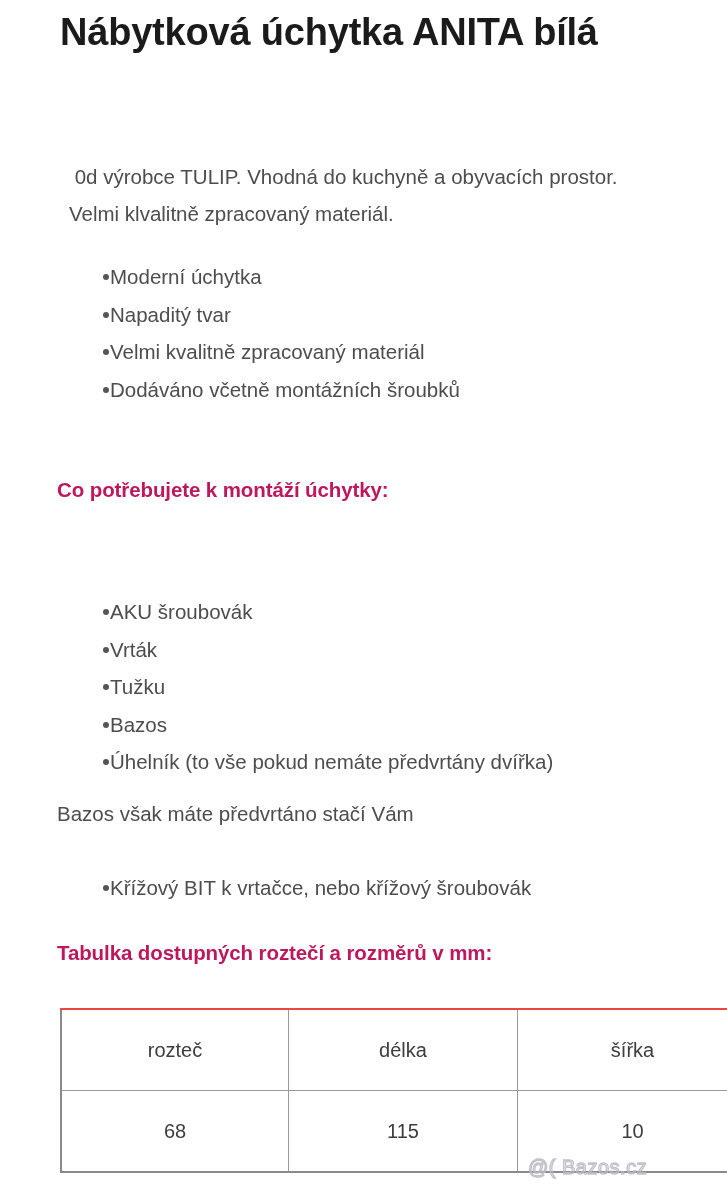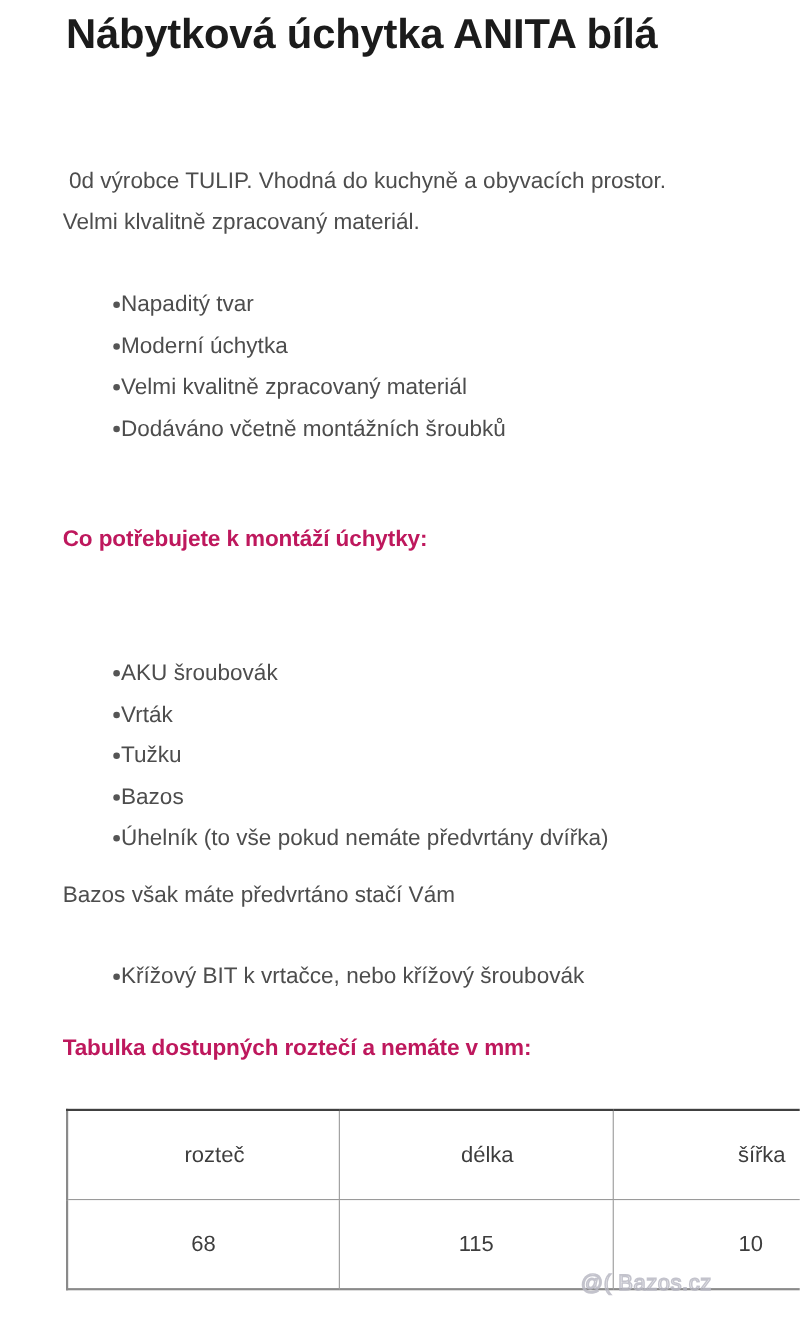--- a/index.html
+++ b/index.html
@@ -37,21 +37,21 @@
     color: #1b1b1b;
     letter-spacing: -0.2px;
   }
 
   
   .intro {
     position: absolute;
     left: 57px;
     top: 146px;
     width: 600px;
-    margin: 0;
+    margin: 12px;
     font-size: 20.5px;
     line-height: 37px;
     font-weight: 400;
     color: #4d4d4d;
     white-space: pre-wrap;
   }
 
   
   .bullets {
     position: absolute;
@@ -136,21 +136,21 @@
     background: #ffffff;
   }
   table.dim-table td {
     border: 1px solid #9a9a9a;
     text-align: center;
     vertical-align: middle;
     height: 80px;
     padding: 0;
     font-weight: 400;
   }
-  table.dim-table tr:first-child td { border-top: 2px solid #404040; padding-left: 20px; }
+  table.dim-table tr:first-child td { border-top: 2px solid #ef4444; }
   table.dim-table tr:last-child td  { border-bottom: 2px solid #8a8a8a; }
   table.dim-table td:first-child    { border-left: 2px solid #8a8a8a; }
   .col-a { width: 226px; }
   .col-b { width: 228px; }
   .col-c { width: 229px; }
 
   
   .watermark {
     position: absolute;
     left: 528px;
@@ -169,43 +169,43 @@
 </head>
 <body>
 
 <div class="page">
 
   <h1 class="product-title">Nábytková úchytka ANITA bílá</h1>
 
   <p class="intro"> 0d výrobce TULIP. Vhodná do kuchyně a obyvacích prostor. Velmi klvalitně zpracovaný materiál.</p>
 
   <ul class="bullets" id="list-features">
+      <li>Moderní úchytka</li>
       <li>Napaditý tvar</li>
-      <li>Moderní úchytka</li>
       <li>Velmi kvalitně zpracovaný materiál</li>
       <li>Dodáváno včetně montážních šroubků</li>
     </ul>
 
   <p class="section-heading" id="heading-tools">Co potřebujete k montáží úchytky:</p>
 
   <ul class="bullets" id="list-tools">
       <li>AKU šroubovák</li>
       <li>Vrták</li>
       <li>Tužku</li>
       <li>Bazos</li>
       <li>Úhelník (to vše pokud nemáte předvrtány dvířka)</li>
     </ul>
 
   <p class="para" id="para-predvrtano">Bazos však máte předvrtáno stačí Vám</p>
 
   <ul class="bullets" id="list-alt">
       <li>Křížový BIT k vrtačce, nebo křížový šroubovák</li>
     </ul>
 
-  <p class="section-heading" id="heading-table">Tabulka dostupných roztečí a nemáte v mm:</p>
+  <p class="section-heading" id="heading-table">Tabulka dostupných roztečí a rozměrů v mm:</p>
 
   <div class="dim-table-wrap">
     <table class="dim-table">
       <tbody id="dim-table-body">
           <tr>
             <td class="col-a">rozteč</td>
             <td class="col-b">délka</td>
             <td class="col-c">šířka</td>
           </tr>
           <tr>

